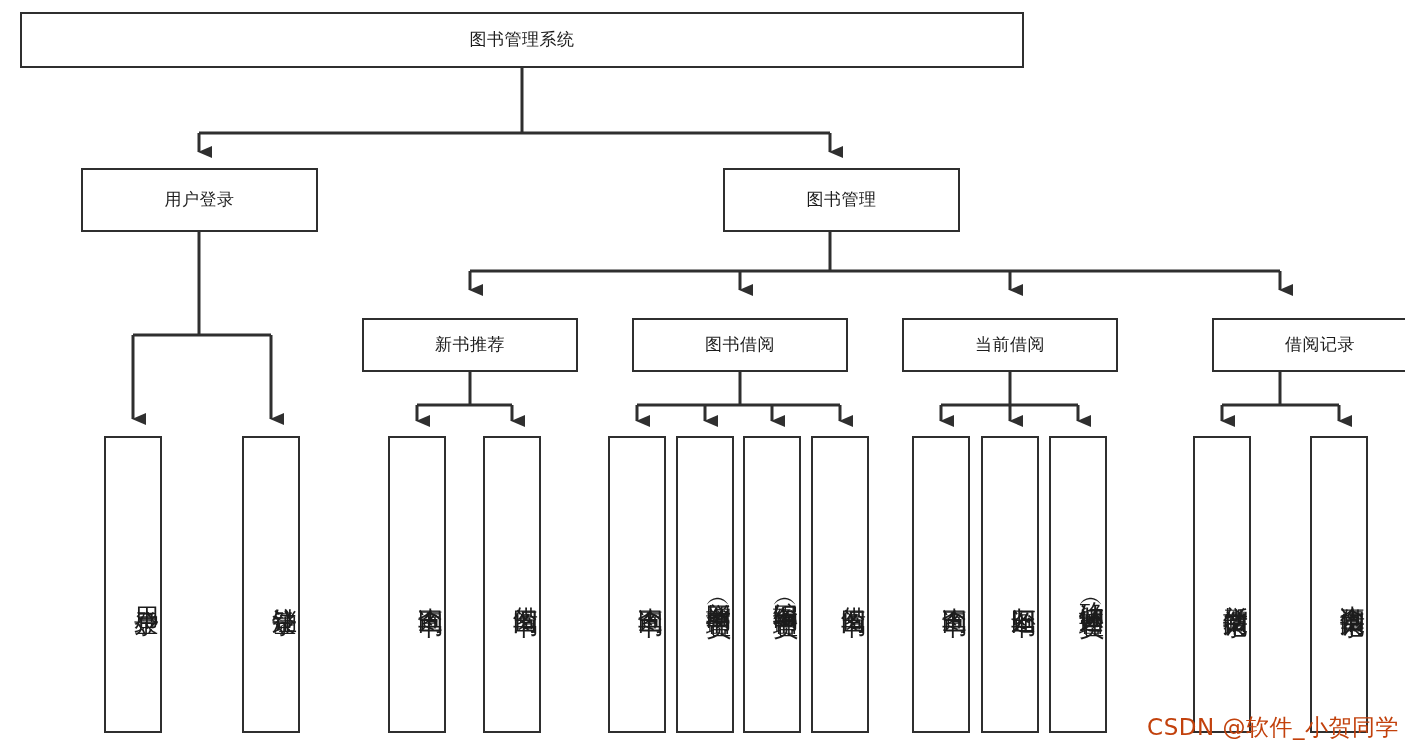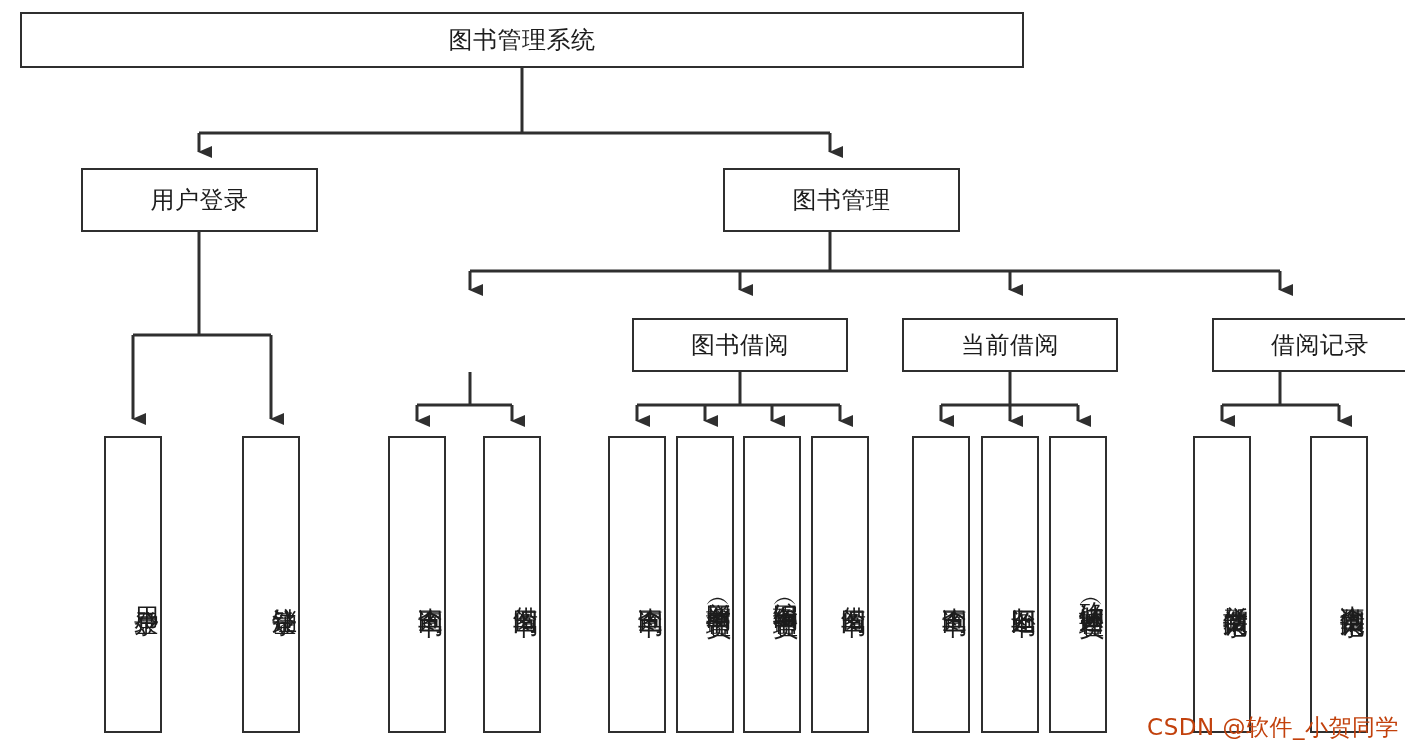--- a/index.html
+++ b/index.html
@@ -30,21 +30,21 @@
     box-sizing: border-box;
     border: 2.4px solid #2f2f2f;
     background: #ffffff;
     display: flex;
     align-items: center;
     justify-content: center;
     color: #1c1c1c;
     line-height: 1.12;
   }
   .node.horiz {
-    font-size: 24px;
+    font-size: 17px;
     letter-spacing: 0.5px;
   }
   .node.vert {
     writing-mode: vertical-rl;
     text-orientation: upright;
     font-size: 25px;
     letter-spacing: 2px;
     padding-top: 12px;
     align-items: flex-start;
     justify-content: center;
@@ -126,20 +126,23 @@
     <span class="label">图书管理系统</span>
   </div>
 
   <div class="node horiz" style="left:81px; top:168px; width:237px; height:64px;">
     <span class="label">用户登录</span>
   </div>
   <div class="node horiz" style="left:711px; top:168px; width:237px; height:64px;margin-left:12px;">
     <span class="label">图书管理</span>
   </div>
 
+  <div class="node horiz" style="left:362px; top:318px; width:216px; height:54px;">
+    <span class="label">新书推荐</span>
+  </div>
   <div class="node horiz" style="left:902px; top:318px; width:216px; height:54px;">
     <span class="label">当前借阅</span>
   </div>
   <div class="node horiz" style="left:632px; top:318px; width:216px; height:54px;">
     <span class="label">图书借阅</span>
   </div>
   <div class="node horiz" style="left:1212px; top:318px; width:216px; height:54px;">
     <span class="label">借阅记录</span>
   </div>
 

